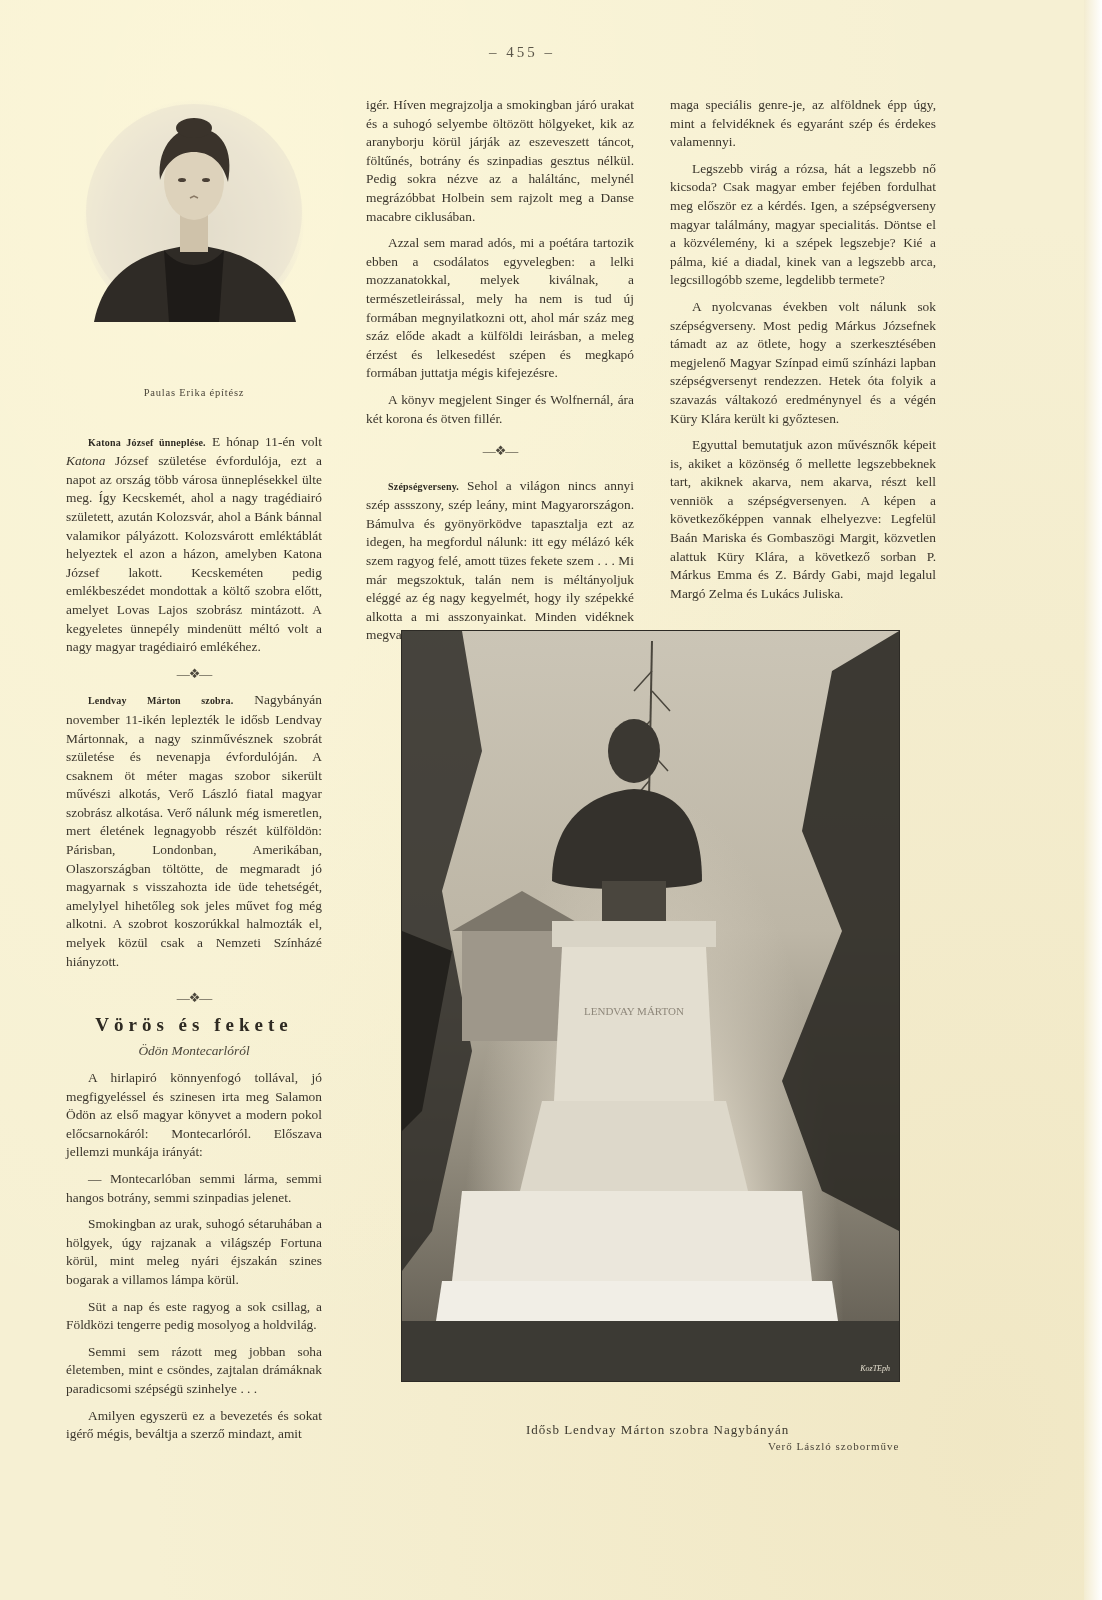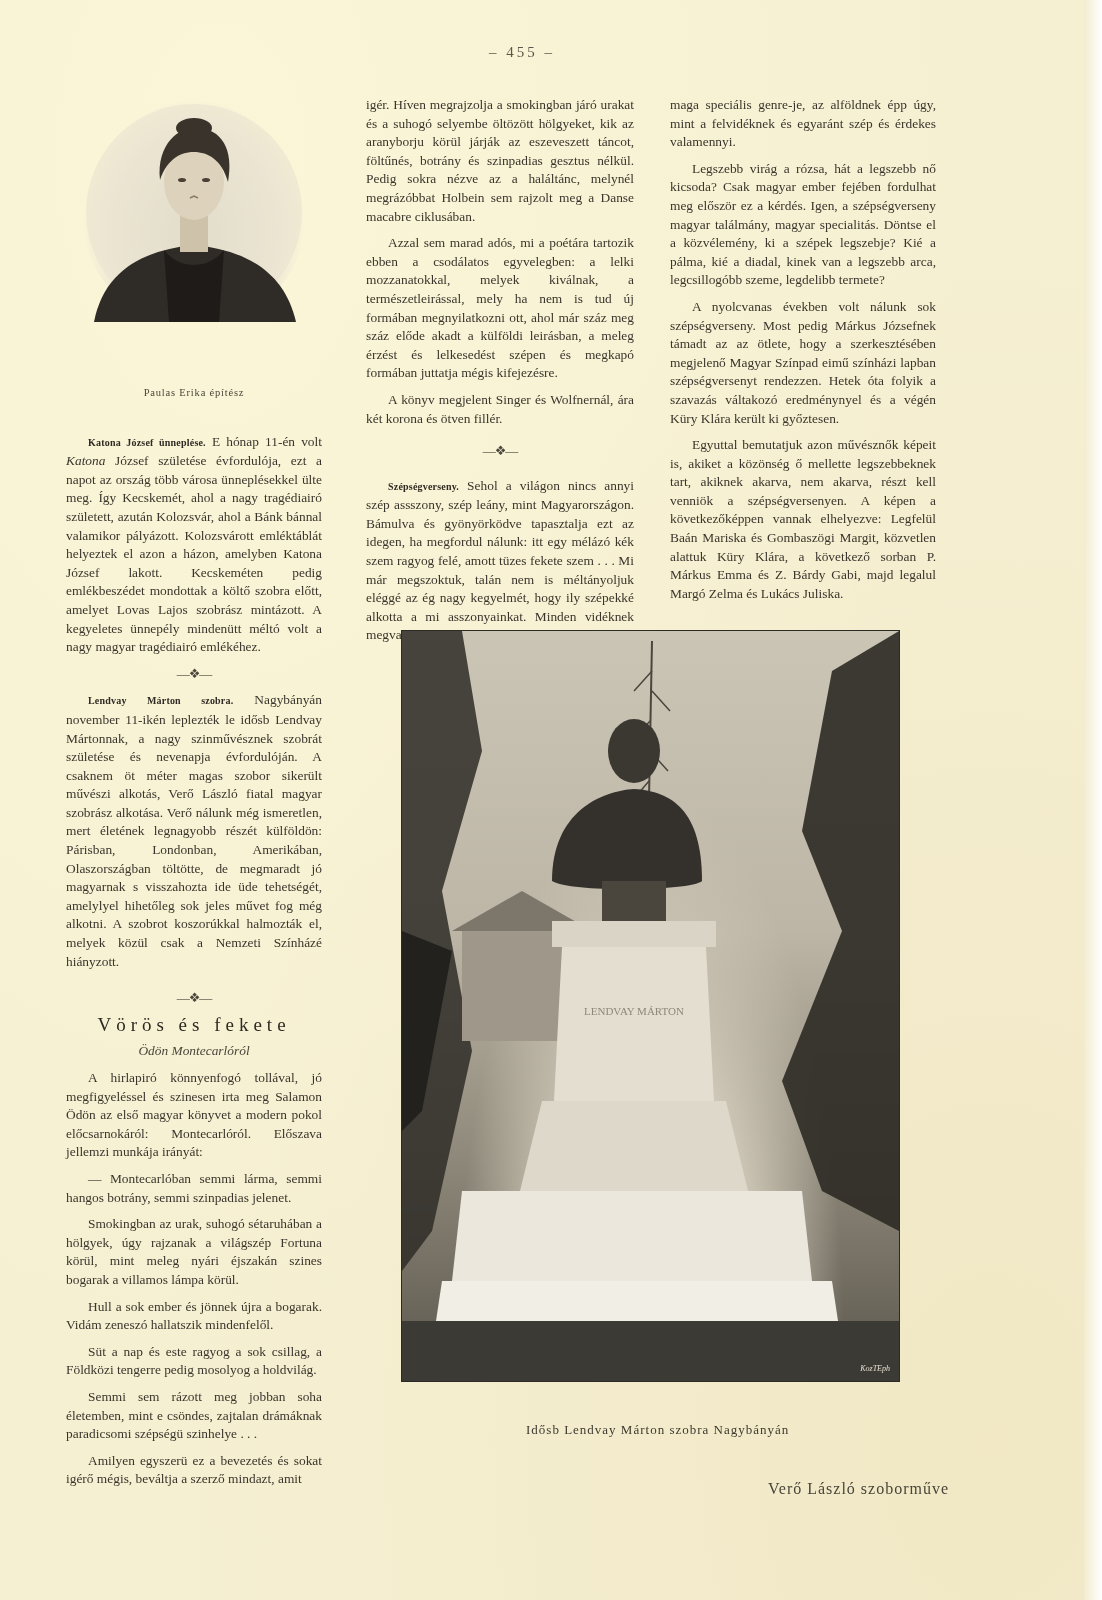--- a/index.html
+++ b/index.html
@@ -35,38 +35,38 @@
   .it { font-style: italic; }
   .portrait {
     width: 220px; height: 222px; margin: 0 auto 0 auto; position: relative;
     border-radius: 50% 50% 46% 46% / 55% 55% 45% 45%;
     background: radial-gradient(ellipse at 50% 60%, #d8d2c2 0%, #eee8d5 55%, rgba(246,240,211,0) 72%);
   }
   .portrait svg { position: absolute; left: 0; top: 0; }
   .caption-small { text-align: center; font-size: 10.5px; letter-spacing: 0.8px; color: #4a453a; margin-top: 62px; }
   .divider { text-align: center; font-size: 13px; color: #4c473c; margin: 12px 0 12px 0; letter-spacing: -1px; text-indent: 0 !important; }
   .section-title {
-    text-align: center; font-weight: normal; font-size: 19px; letter-spacing: 5px;
+    text-align: center; font-weight: bold; font-size: 19px; letter-spacing: 5px;
     color: #2e2a22; margin-top: 6px; text-indent: 0 !important;
   }
   .section-sub { text-align: center; font-style: italic; font-size: 13.4px; color: #4a453a; margin-bottom: 6px; text-indent: 0 !important; }
   .photo {
     position: absolute; left: 401px; top: 630px; width: 497px; height: 750px;
     border: 1px solid #2c2a25;
     background:
       radial-gradient(ellipse at 50% 95%, #f0ebe0 0%, #cfc8b8 30%, rgba(0,0,0,0) 55%),
       linear-gradient(to bottom, #cbc5b6 0%, #bdb6a6 40%, #8f897b 70%, #5b564c 100%);
     overflow: hidden;
   }
   .photo svg { position: absolute; left: 0; top: 0; }
   .photo-caption {
     position: absolute; left: 526px; top: 1422px; font-size: 13px; letter-spacing: 1px; color: #3e3a30;
   }
   .photo-credit {
-    position: absolute; left: 768px; top: 1440px; font-size: 16px; letter-spacing: 1px; color: #4a453a; margin-top: 40px;
+    position: absolute; left: 768px; top: 1440px; font-size: 11px; letter-spacing: 1px; color: #4a453a;
   }
 </style>
 </head>
 <body>
 
 <div class="page">
   <div class="right-edge"></div>
 
   <div class="page-number">– 455 –</div>
 
@@ -94,21 +94,20 @@
     <p><span class="head-run">Lendvay Márton szobra.</span><span> Nagybányán november 11-ikén leplezték le idősb Lendvay Mártonnak, a nagy szinművésznek szobrát születése és nevenapja évfordulóján. A csaknem öt méter magas szobor sikerült művészi alkotás, Verő László fiatal magyar szobrász alkotása. Verő nálunk még ismeretlen, mert életének legnagyobb részét külföldön: Párisban, Londonban, Amerikában, Olaszországban töltötte, de megmaradt jó magyarnak s visszahozta ide üde tehetségét, amelylyel hihetőleg sok jeles művet fog még alkotni. A szobrot koszorúkkal halmozták el, melyek közül csak a Nemzeti Színházé hiányzott.</span></p>
 
     <p class="divider" style="margin-top:18px;">—❖—</p>
 
     <p class="section-title">Vörös és fekete</p>
     <p class="section-sub">Ödön Montecarlóról</p>
 
     <p>A hirlapiró könnyenfogó tollával, jó megfigyeléssel és szinesen irta meg Salamon Ödön az első magyar könyvet a modern pokol előcsarnokáról: Montecarlóról. Előszava jellemzi munkája irányát:</p>
     <p>— Montecarlóban semmi lárma, semmi hangos botrány, semmi szinpadias jelenet.</p>
     <p>Smokingban az urak, suhogó sétaruhában a hölgyek, úgy rajzanak a világszép Fortuna körül, mint meleg nyári éjszakán szines bogarak a villamos lámpa körül.</p>
-    <p>Hull a sok ember és jönnek újra a bogarak. Vidám zeneszó hallatszik mindenfelől.</p>
     <p>Süt a nap és este ragyog a sok csillag, a Földközi tengerre pedig mosolyog a holdvilág.</p>
     <p>Semmi sem rázott meg jobban soha életemben, mint e csöndes, zajtalan drámáknak paradicsomi szépségü szinhelye . . .</p>
     <p>Amilyen egyszerü ez a bevezetés és sokat igérő mégis, beváltja a szerző mindazt, amit</p>
   </div>
 
   <div class="col col-mid">
     <p class="noindent">igér. Híven megrajzolja a smokingban járó urakat és a suhogó selyembe öltözött hölgyeket, kik az aranyborju körül járják az eszeveszett táncot, föltűnés, botrány és szinpadias gesztus nélkül. Pedig sokra nézve az a haláltánc, melynél megrázóbbat Holbein sem rajzolt meg a Danse macabre ciklusában.</p>
     <p>Azzal sem marad adós, mi a poétára tartozik ebben a csodálatos egyvelegben: a lelki mozzanatokkal, melyek kiválnak, a természetleirással, mely ha nem is tud új formában megnyilatkozni ott, ahol már száz meg száz elődе akadt a külföldi leirásban, a meleg érzést és lelkesedést szépen és megkapó formában juttatja mégis kifejezésre.</p>
     <p>A könyv megjelent Singer és Wolfnernál, ára két korona és ötven fillér.</p>
     <p class="divider" style="margin:14px 0 16px 0;">—❖—</p>

